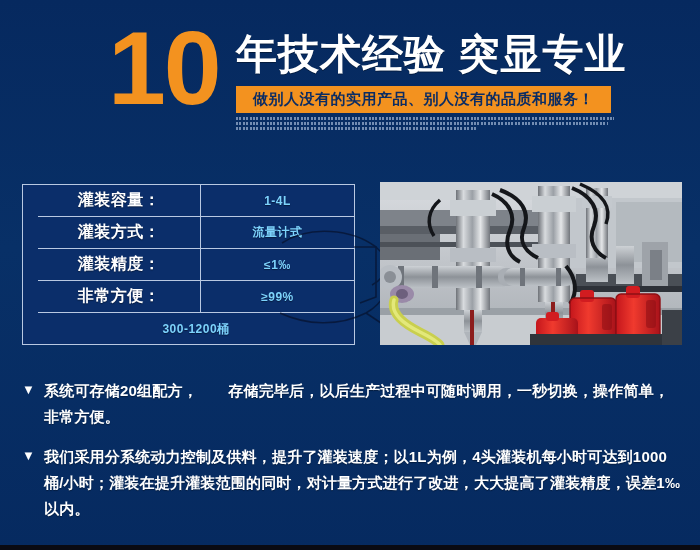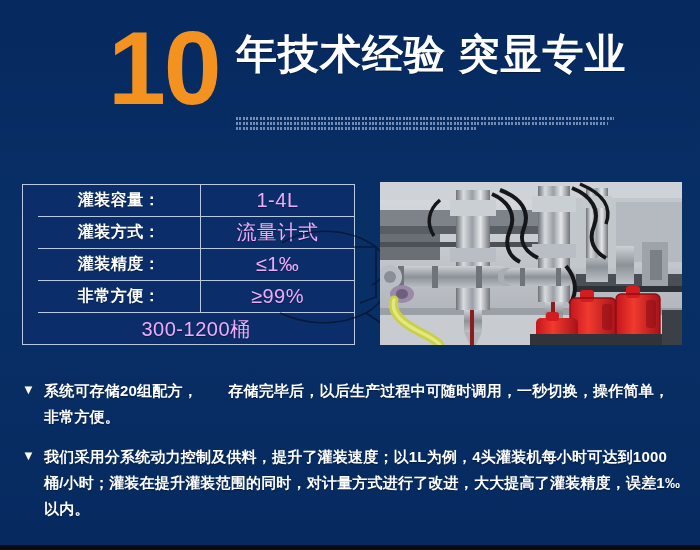--- a/index.html
+++ b/index.html
@@ -65,21 +65,21 @@
   .spec-label{
     width:163px;box-sizing:border-box;
     border-right:1px solid #b9c9e2;
     display:flex;align-items:center;justify-content:center;
     color:#ffffff;font-size:16px;font-weight:bold;letter-spacing:.5px;
     text-shadow:0 1px 1px rgba(0,0,0,.4);
   }
   .spec-value{
     flex:1;box-sizing:border-box;
     display:flex;align-items:center;justify-content:center;
-    color:#f0abfc;font-size:20px;font-weight:normal;letter-spacing:.5px;
+    color:#7dd3fc;font-size:12px;font-weight:bold;letter-spacing:.5px;
     text-shadow:0 1px 1px rgba(0,0,0,.4);
   }
   
   #scribble{position:absolute;left:280px;top:185px;width:130px;height:165px;
     pointer-events:none;opacity:.85;}
 
   
   #photo{
     position:absolute;left:380px;top:182px;width:302px;height:163px;
     overflow:hidden;background:#8d9299;
@@ -106,20 +106,23 @@
 <body>
 
 <div id="page">
 
   <div id="header">
 
     <div id="big-ten">10</div>
 
     <div id="headline">年技术经验 突显专业</div>
 
+    <div id="subtitle-bar">
+      <span id="subtitle-text">做别人没有的实用产品、别人没有的品质和服务！</span>
+    </div>
 
     <div id="micro-text">
       <div class="mline l1"></div>
       <div class="mline l2"></div>
       <div class="mline l3"></div>
     </div>
   </div>
 
   <div id="spec-table">
     <div class="spec-row">

